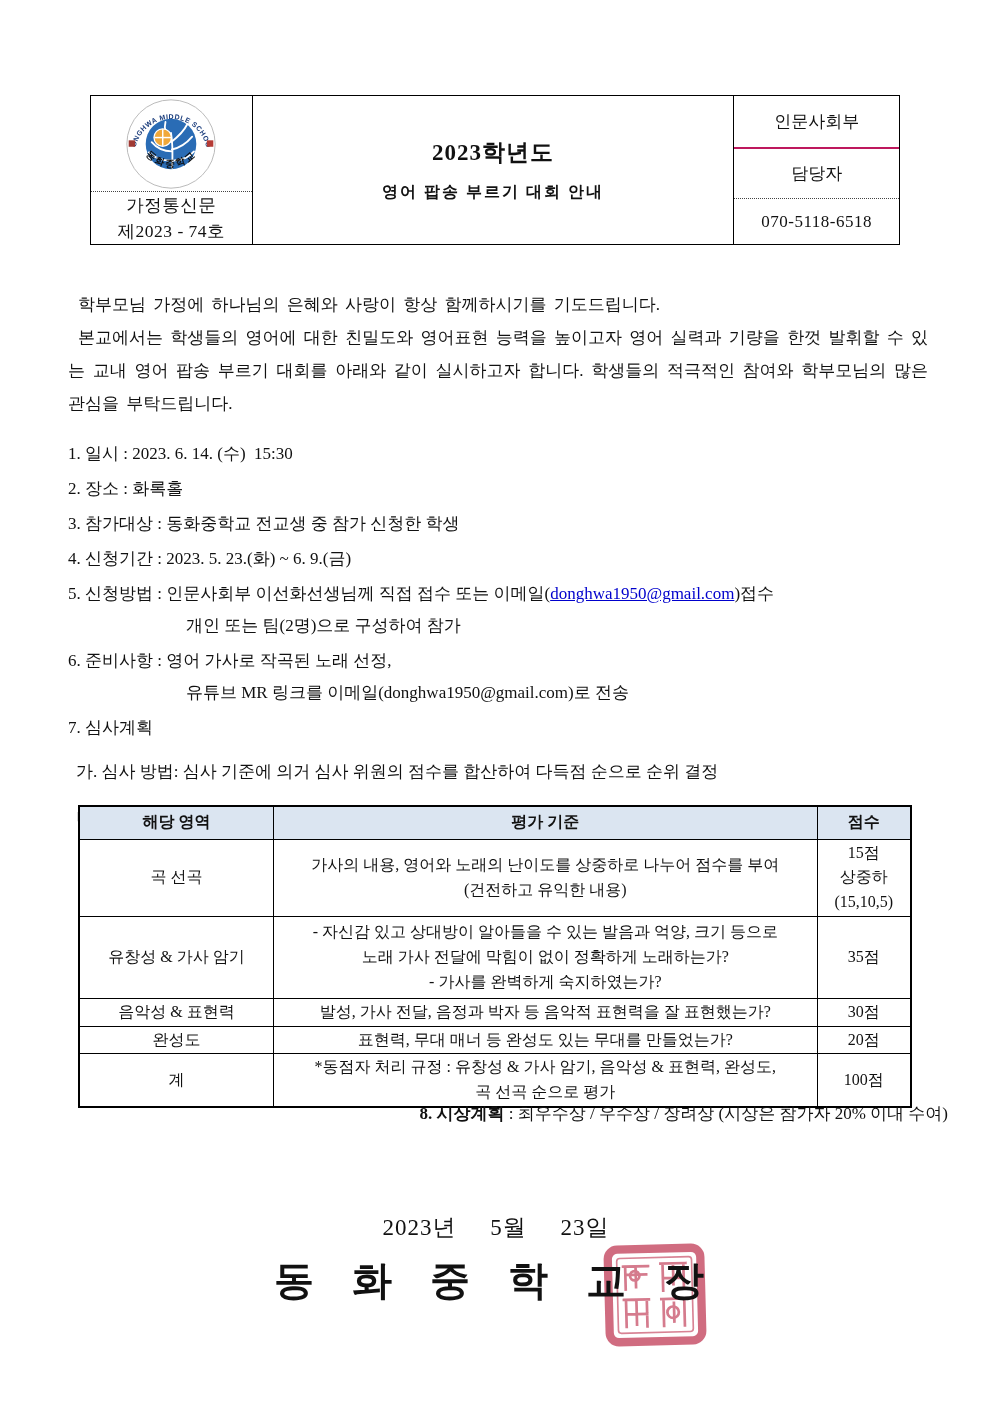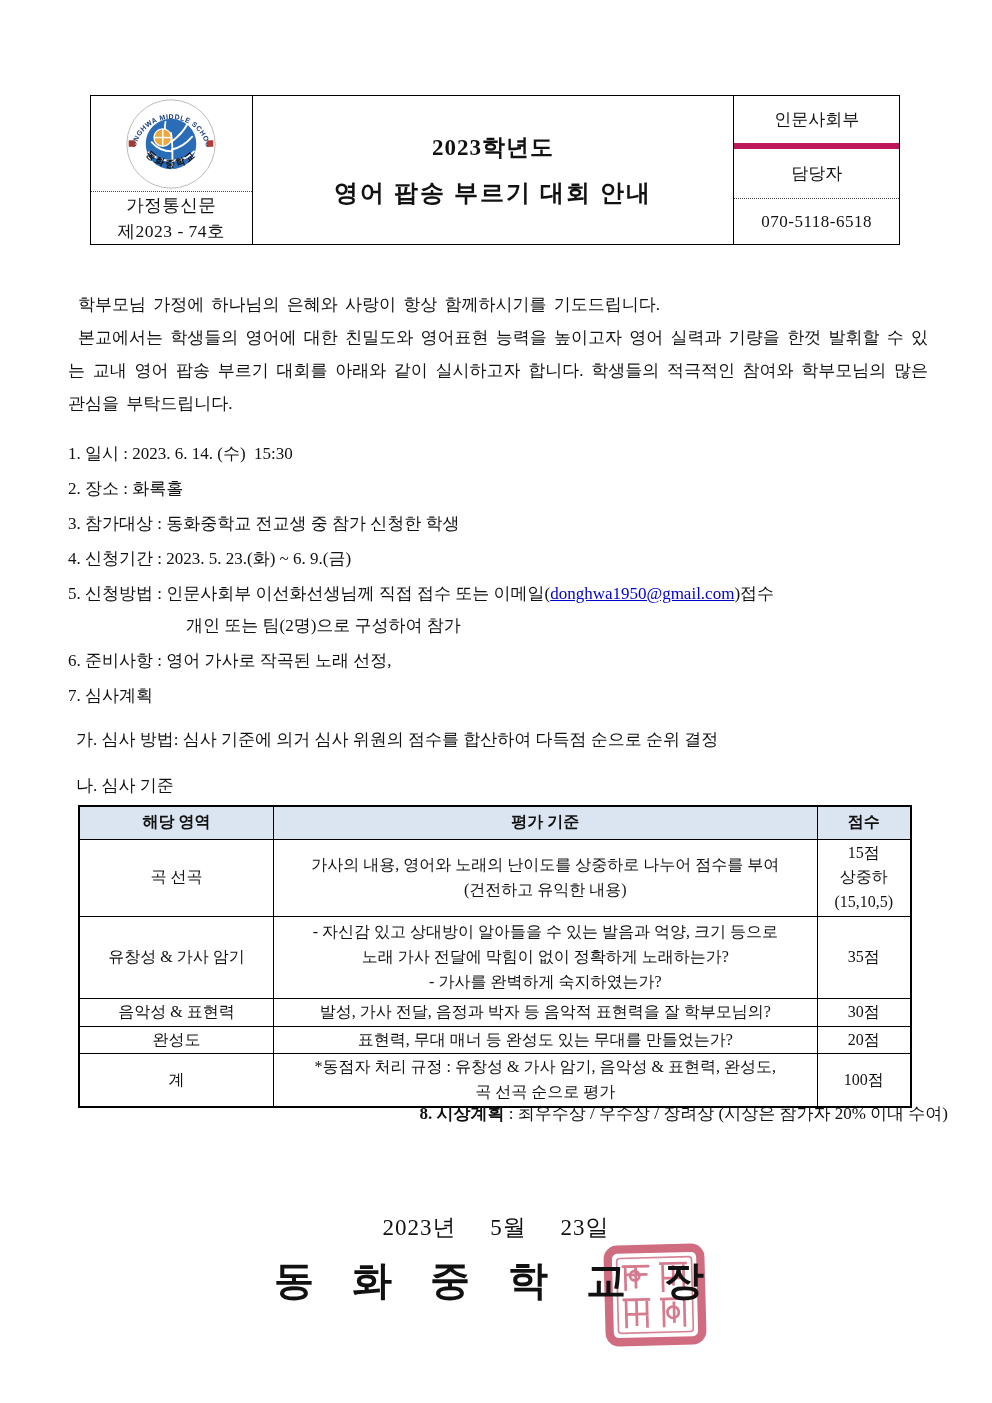--- a/index.html
+++ b/index.html
@@ -43,27 +43,27 @@
     text-align: center;
   }
   .dh-center {
     width: 483px;
     border-right: 1px solid #000;
     display: flex; flex-direction: column;
     align-items: center; justify-content: center;
     gap: 14px;
   }
   .dh-title1 { font-size: 23px; font-weight: bold; letter-spacing: 1px; }
-  .dh-title2 { font-size: 24px; font-weight: bold; letter-spacing: 2px; }
+  .dh-title2 { font-size: 16px; font-weight: bold; letter-spacing: 2px; }
   .dh-right { width: 165px; display: flex; flex-direction: column; }
   .dh-right > div {
     display: flex; align-items: center; justify-content: center;
     font-size: 17px;
   }
-  .dh-dept   { height: 53px; border-bottom: 6px solid #be185d; font-family: Liberation Mono, monospace; }
+  .dh-dept   { height: 53px; border-bottom: 2px solid #be185d; font-family: Liberation Mono, monospace; }
   .dh-person { height: 50px; border-bottom: 1px dotted #444; }
   .dh-phone  { flex: 1; font-size: 17.5px; letter-spacing: 0.5px; }
 
   
   .intro {
     position: absolute;
     left: 68px; top: 288px;
     width: 860px;
     font-size: 17px;
     line-height: 33px;
@@ -227,21 +227,21 @@
     <div class="item"><span class="lbl">1. 일시</span><span> : </span><span>2023. 6. 14. (수)  15:30</span></div>
 
     <div class="item"><span class="lbl">2. 장소</span><span> : </span><span>화록홀</span></div>
 
     <div class="item"><span class="lbl">3. 참가대상</span><span> : </span><span>동화중학교 전교생 중 참가 신청한 학생</span></div>
 
     <div class="item"><span class="lbl">4. 신청기간</span><span> : </span><span>2023. 5. 23.(화) ~ 6. 9.(금)</span></div>
 
     <div class="item"><span class="lbl">5. 신청방법</span><span> : </span><span>인문사회부 이선화선생님께 직접 접수 또는 이메일(</span><span class="email-link">donghwa1950@gmail.com</span><span>)접수</span><span class="cont">개인 또는 팀(2명)으로 구성하여 참가</span></div>
 
-    <div class="item"><span class="lbl">6. 준비사항</span><span> : </span><span>영어 가사로 작곡된 노래 선정,</span></div>
+    <div class="item"><span class="lbl">6. 준비사항</span><span> : </span><span>영어 가사로 작곡된 노래 선정,</span><span class="cont">유튜브 MR 링크를 이메일(donghwa1950@gmail.com)로 전송</span></div>
 
     <div class="item"><span class="lbl">7. 심사계획</span></div>
     <div class="sub">가. 심사 방법: 심사 기준에 의거 심사 위원의 점수를 합산하여 다득점 순으로 순위 결정</div>
     <div class="sub">나. 심사 기준</div>
   </div>
 
   <table class="criteria-table">
     <colgroup>
       <col class="col-area">
         <col class="col-crit">
@@ -265,21 +265,21 @@
       </tr>
       <tr class="row-h2">
         <td>유창성 &amp; 가사 암기</td>
         <td>- 자신감 있고 상대방이 알아들을 수 있는 발음과 억양, 크기 등으로
 노래 가사 전달에 막힘이 없이 정확하게 노래하는가?
 - 가사를 완벽하게 숙지하였는가?</td>
         <td>35점</td>
       </tr>
       <tr class="row-h3">
         <td>음악성 &amp; 표현력</td>
-        <td>발성, 가사 전달, 음정과 박자 등 음악적 표현력을 잘 학부모님의?</td>
+        <td>발성, 가사 전달, 음정과 박자 등 음악적 표현력을 잘 표현했는가?</td>
         <td>30점</td>
       </tr>
       <tr class="row-h4">
         <td>완성도</td>
         <td>표현력, 무대 매너 등 완성도 있는 무대를 만들었는가?</td>
         <td>20점</td>
       </tr>
       <tr class="row-h5">
         <td>계</td>
         <td>*동점자 처리 규정 : 유창성 &amp; 가사 암기, 음악성 &amp; 표현력, 완성도,

